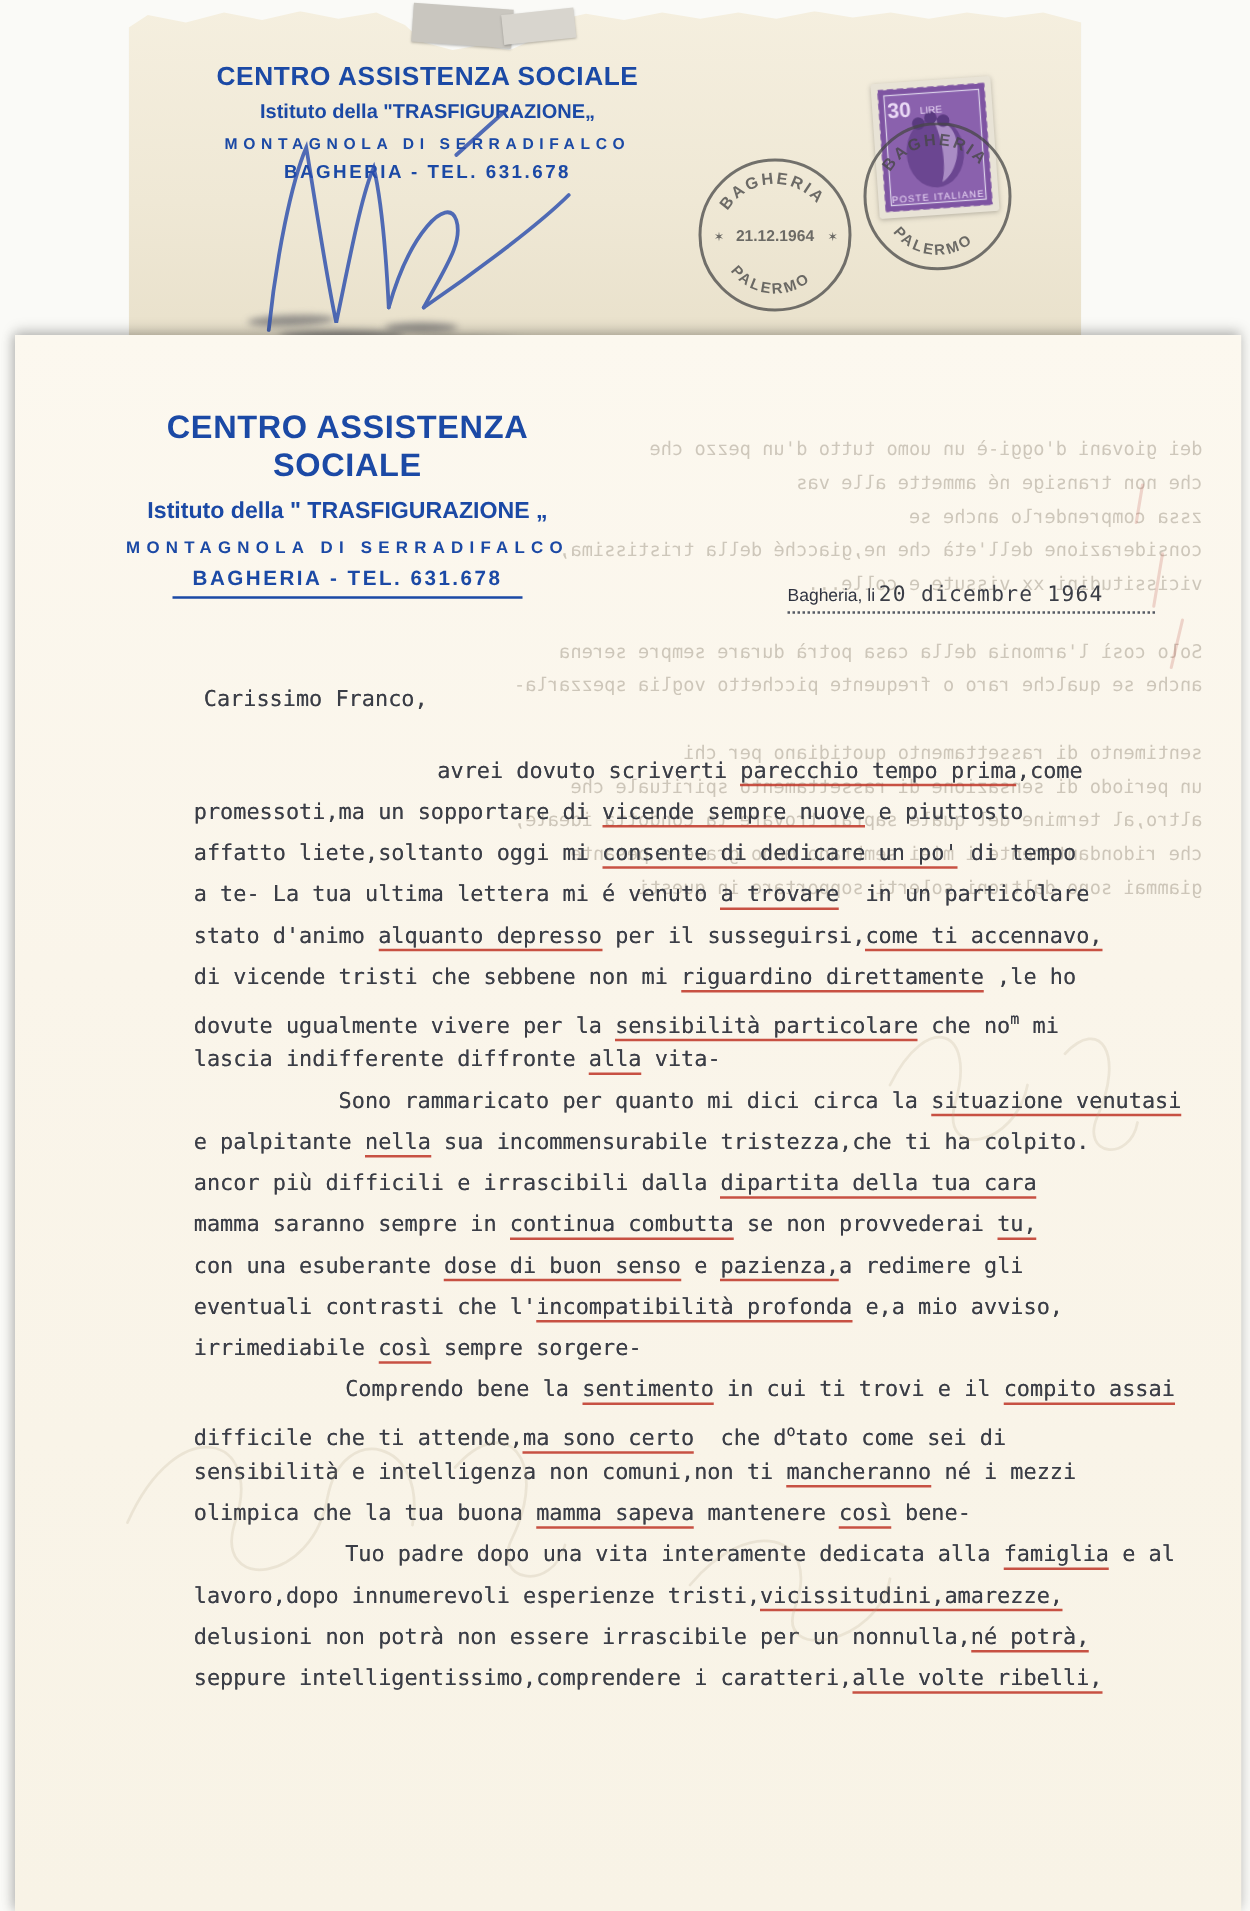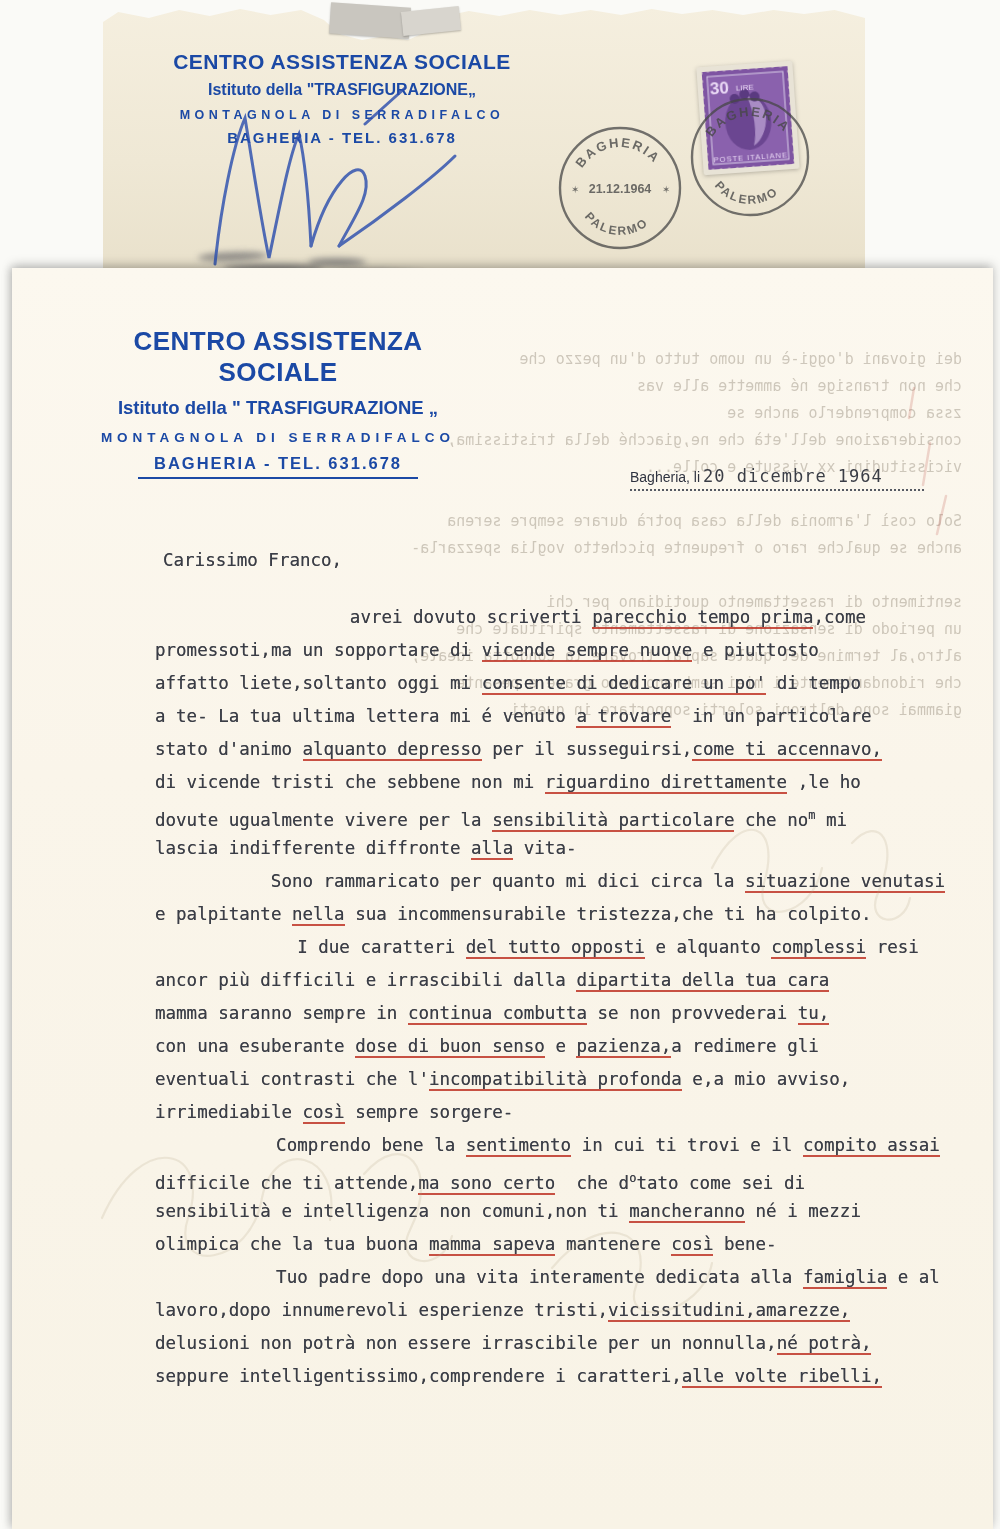--- a/index.html
+++ b/index.html
@@ -192,21 +192,20 @@
           <div class="tl ind"><span>avrei dovuto scriverti </span><span class="ru">parecchio tempo prima</span><span>,come</span></div>
           <div class="tl"><span>promessoti,ma un sopportare di </span><span class="ru">vicende sempre nuove</span><span> e piuttosto</span></div>
           <div class="tl"><span>affatto liete,soltanto oggi mi </span><span class="ru">consente di dedicare un po'</span><span> di tempo</span></div>
           <div class="tl"><span>a te- La tua ultima lettera mi é venuto </span><span class="ru">a trovare</span><span>  in un particolare</span></div>
           <div class="tl"><span>stato d'animo </span><span class="ru">alquanto depresso</span><span> per il susseguirsi,</span><span class="ru">come ti accennavo,</span></div>
           <div class="tl"><span>di vicende tristi che sebbene non mi </span><span class="ru">riguardino direttamente</span><span> ,le ho</span></div>
           <div class="tl"><span>dovute ugualmente vivere per la </span><span class="ru">sensibilità particolare</span><span> che no</span><span class="sup">m</span><span> mi</span></div>
           <div class="tl"><span>lascia indifferente diffronte </span><span class="ru">alla</span><span> vita-</span></div>
           <div class="tl ind"><span>Sono rammaricato per quanto mi dici circa la </span><span class="ru">situazione venutasi</span></div>
           <div class="tl"><span>e palpitante </span><span class="ru">nella</span><span> sua incommensurabile tristezza,che ti ha colpito.</span></div>
-          <div class="tl ind"><span>I due caratteri </span><span class="ru">del tutto opposti</span><span> e alquanto </span><span class="ru">complessi</span><span> resi</span></div>
           <div class="tl"><span>ancor più difficili e irrascibili dalla </span><span class="ru">dipartita della tua cara</span></div>
           <div class="tl"><span>mamma saranno sempre in </span><span class="ru">continua combutta</span><span> se non provvederai </span><span class="ru">tu,</span></div>
           <div class="tl"><span>con una esuberante </span><span class="ru">dose di buon senso</span><span> e </span><span class="ru">pazienza,</span><span>a redimere gli</span></div>
           <div class="tl"><span>eventuali contrasti che l'</span><span class="ru">incompatibilità profonda</span><span> e,a mio avviso,</span></div>
           <div class="tl"><span>irrimediabile </span><span class="ru">così</span><span> sempre sorgere-</span></div>
           <div class="tl ind"><span>Comprendo bene la </span><span class="ru">sentimento</span><span> in cui ti trovi e il </span><span class="ru">compito assai</span></div>
           <div class="tl"><span>difficile che ti attende,</span><span class="ru">ma sono certo</span><span>  che d</span><span class="sup">o</span><span>tato come sei di</span></div>
           <div class="tl"><span>sensibilità e intelligenza non comuni,non ti </span><span class="ru">mancheranno</span><span> né i mezzi</span></div>
           <div class="tl"><span>olimpica che la tua buona </span><span class="ru">mamma sapeva</span><span> mantenere </span><span class="ru">così</span><span> bene-</span></div>
           <div class="tl ind"><span>Tuo padre dopo una vita interamente dedicata alla </span><span class="ru">famiglia</span><span> e al</span></div>

